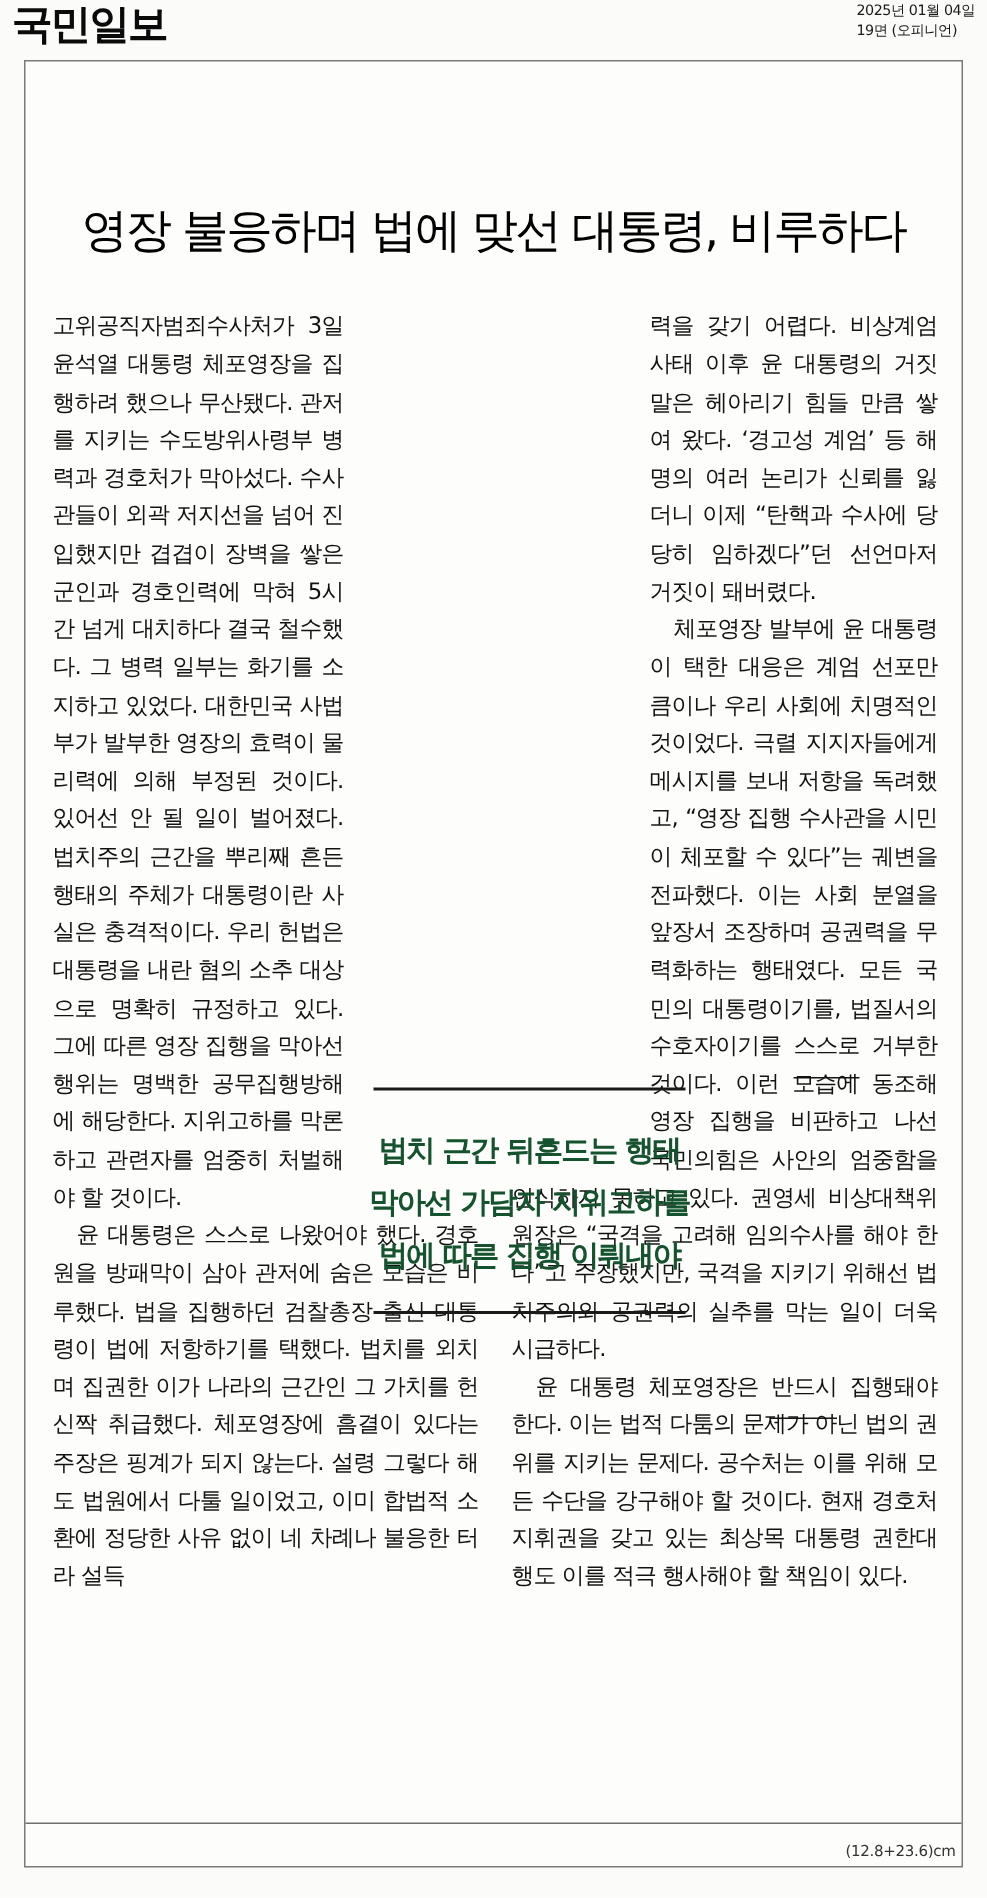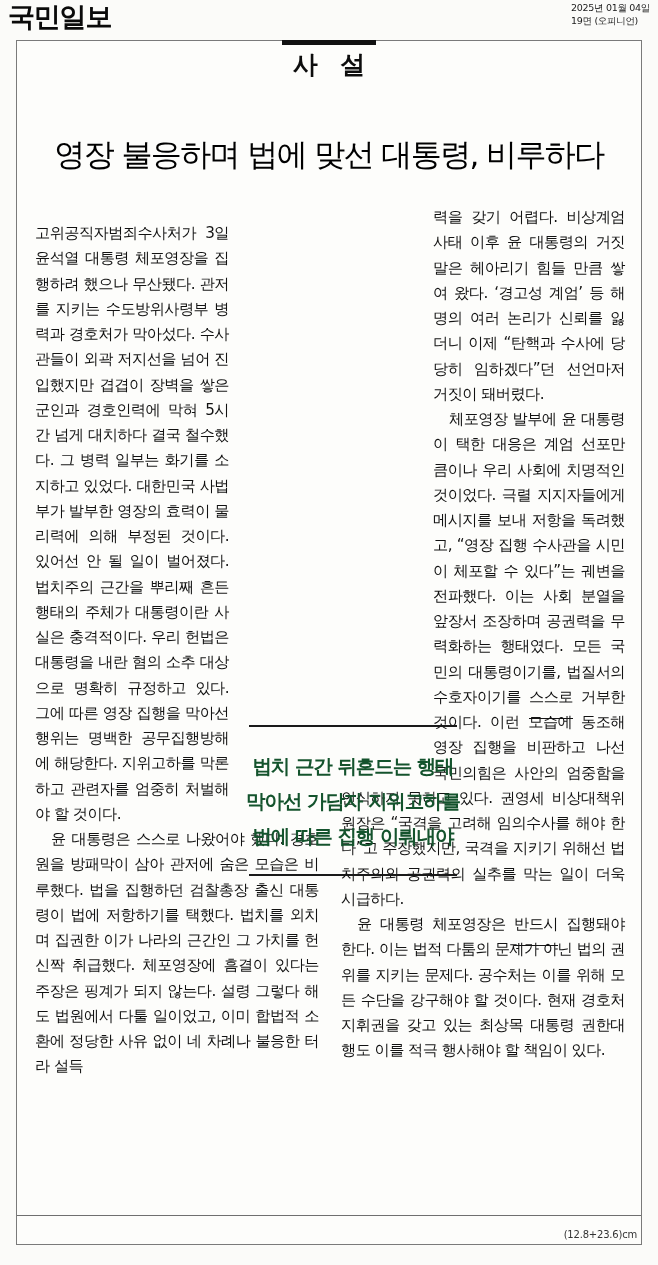--- a/index.html
+++ b/index.html
@@ -132,21 +132,21 @@
     top: 0;
     width: 284px;
     font-size: 15.2px;
     line-height: 25.25px;
     letter-spacing: -0.55px;
     text-align: justify;
     text-justify: inter-character;
     color: #121212;
     word-break: break-all;
   }
-  .col-left  { left: 0; margin-top: 16px; }
+  .col-left  { left: 0; }
   .col-right { left: 306px; }
 
   .col p {
     margin: 0;
     text-align: justify;
     text-justify: inter-character;
   }
   .col p.indent { text-indent: 16px; }
   .spacer-left {
     float: right;
@@ -223,24 +223,20 @@
   <div class="masthead">
     <div class="masthead-title">국민일보</div>
     <div class="masthead-meta">
       <div>2025년 01월 04일</div>
       <div>19면 (오피니언)</div>
     </div>
   </div>
 
   <div class="clip-frame">
 
-    <div class="section-head">
-      <div class="section-rule"></div>
-      <div class="section-label">사 설</div>
-    </div>
 
     <h1 class="headline">영장 불응하며 법에 맞선 대통령, 비루하다</h1>
     <div class="headline-rule"></div>
 
     <div class="body-area">
 
       <div class="col col-left">
         <div class="spacer-left"></div>
         <p>고위공직자범죄수사처가 3일 윤석열 대통령 체포영장을 집행하려 했으나 무산됐다. 관저를 지키는 수도방위사령부 병력과 경호처가 막아섰다. 수사관들이 외곽 저지선을 넘어 진입했지만 겹겹이 장벽을 쌓은 군인과 경호인력에 막혀 5시간 넘게 대치하다 결국 철수했다. 그 병력 일부는 화기를 소지하고 있었다. 대한민국 사법부가 발부한 영장의 효력이 물리력에 의해 부정된 것이다. 있어선 안 될 일이 벌어졌다. 법치주의 근간을 뿌리째 흔든 행태의 주체가 대통령이란 사실은 충격적이다. 우리 헌법은 대통령을 내란 혐의 소추 대상으로 명확히 규정하고 있다. 그에 따른 영장 집행을 막아선 행위는 명백한 공무집행방해에 해당한다. 지위고하를 막론하고 관련자를 엄중히 처벌해야 할 것이다.</p>
         <p class="indent">윤 대통령은 스스로 나왔어야 했다. 경호원을 방패막이 삼아 관저에 숨은 모습은 비루했다. 법을 집행하던 검찰총장 출신 대통령이 법에 저항하기를 택했다. 법치를 외치며 집권한 이가 나라의 근간인 그 가치를 헌신짝 취급했다. 체포영장에 흠결이 있다는 주장은 핑계가 되지 않는다. 설령 그렇다 해도 법원에서 다툴 일이었고, 이미 합법적 소환에 정당한 사유 없이 네 차례나 불응한 터라 설득</p>

